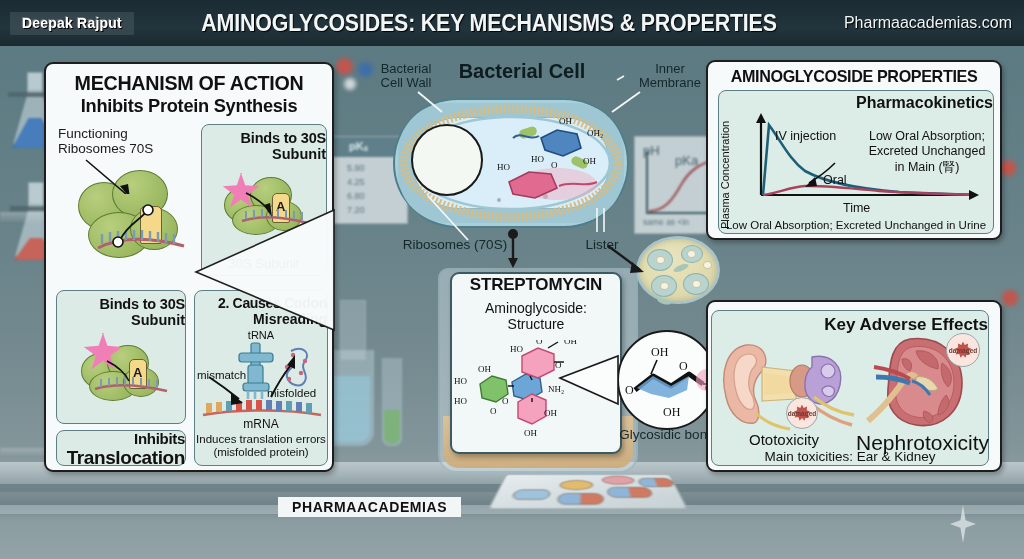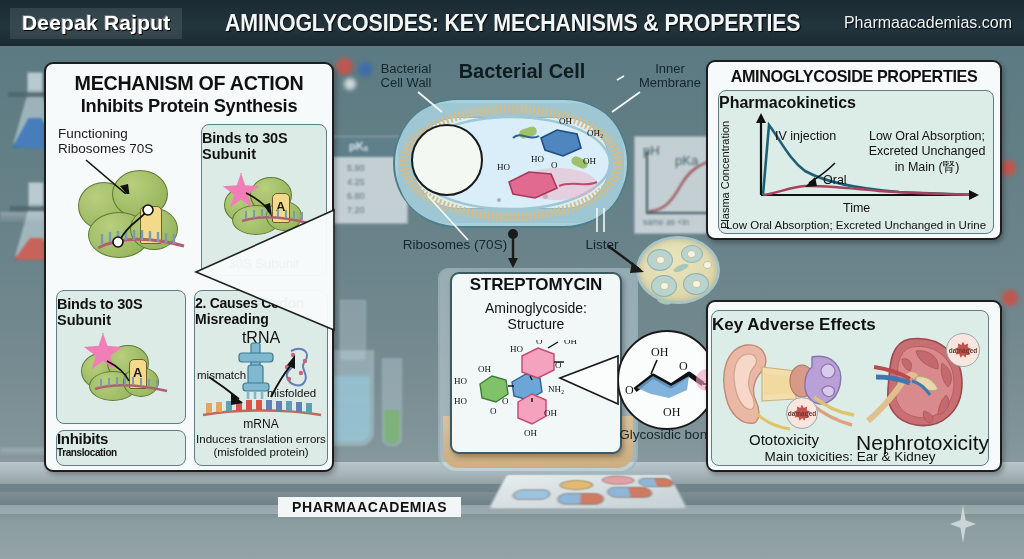--- a/index.html
+++ b/index.html
@@ -93,21 +93,21 @@
 
   
   .header {
     position:absolute; left:0; top:0; width:100%; height:46px;
     background:linear-gradient(to bottom,#1b2b33,#22343c 60%,#1a2a31);
     display:flex; align-items:center; z-index:40;
   }
   .author-badge {
     margin-left:10px; padding:3px 12px 4px 12px;
     background:rgba(255,255,255,.10);
-    color:#ffffff; font-size:21px; font-weight:bold; letter-spacing:.2px;
+    color:#ffffff; font-size:14px; font-weight:bold; letter-spacing:.2px;
     text-shadow: 1px 1px 0 #000, -1px -1px 0 rgba(255,255,255,.25);
     font-family:"Liberation Sans", sans-serif;
   }
   .hdr-title {
     flex:1; text-align:center; color:#f2f6f7;
     font-size:23px; font-weight:bold; letter-spacing:-.2px;
     transform: scaleX(.93);
     text-shadow:1px 1px 1px #000;
   }
   .hdr-site {
@@ -121,21 +121,21 @@
     border:2px solid #1d1d1d; border-radius:9px;
     box-shadow:2px 3px 5px rgba(0,0,0,.28);
   }
   .panel-title {
     text-align:center; font-weight:bold; color:#111;
   }
   .card {
     position:absolute; background:#dcebe6;
     border:1.5px solid #5d7f85; border-radius:8px;
   }
-  .card-title { text-align:left; font-weight:bold; color:#111; }
+  .card-title { text-align:right; font-weight:bold; color:#111; }
   .lbl { position:absolute; color:#1a1a1a; }
 
   
   #moa { left:44px; top:62px; width:290px; height:410px; }
   #moa .t1 { font-size:20.5px; margin-top:7px; letter-spacing:-.3px; transform:scaleX(.96);}
   #moa .t2 { font-size:19px; margin-top:0px; letter-spacing:-.3px; transform:scaleX(.96);}
 
   
   .ribo { position:absolute; }
   .ribo .b { position:absolute; border-radius:50%; background:radial-gradient(circle at 35% 30%, #b8cf7e, #8fae54); border:1.2px solid #5e7a33;}
@@ -553,27 +553,27 @@
             <line x1="82" y1="54" x2="82" y2="46"></line>
               <line x1="90" y1="55" x2="90" y2="47"></line>
           </g>
           <path d="M40 28 C52 34, 58 40, 62 48" stroke="#111" stroke-width="1.6" fill="none"></path>
         </svg>
       </div>
     </div>
 
     <div class="card" style="left:10px; top:366px; width:130px; height:36px;">
       <div class="card-title" style="font-size:15px; margin-top:-1px; letter-spacing:-.3px;">Inhibits</div>
-      <div class="card-title" style="font-size:10px; letter-spacing:-.4px;">Translocation</div>
+      <div class="card-title" style="font-size:19px; letter-spacing:-.4px;">Translocation</div>
     </div>
 
     <div class="card" style="left:148px; top:226px; width:134px; height:176px;">
       <div class="card-title" style="font-size:14px; margin-top:4px; letter-spacing:-.3px;">2. Causes Codon</div>
       <div class="card-title" style="font-size:14px;">Misreading</div>
-      <div style="position:absolute; left:0; top:38px; width:100%; text-align:center; font-size:16px; color:#111;">tRNA</div>
+      <div style="position:absolute; left:0; top:38px; width:100%; text-align:center; font-size:11px; color:#111;">tRNA</div>
 
       <svg width="134" height="88" style="position:absolute;left:0;top:50px;">
 
         <g fill="#7fb8cf" stroke="#3d7a92" stroke-width="1.2">
           <rect x="56" y="2" width="9" height="24" rx="2"></rect>
           <rect x="44" y="12" width="34" height="9" rx="3"></rect>
           <rect x="53" y="24" width="15" height="20" rx="3"></rect>
           <rect x="48" y="42" width="26" height="8" rx="3"></rect>
         </g>
         <g stroke="#7fb8cf" stroke-width="2.6">

